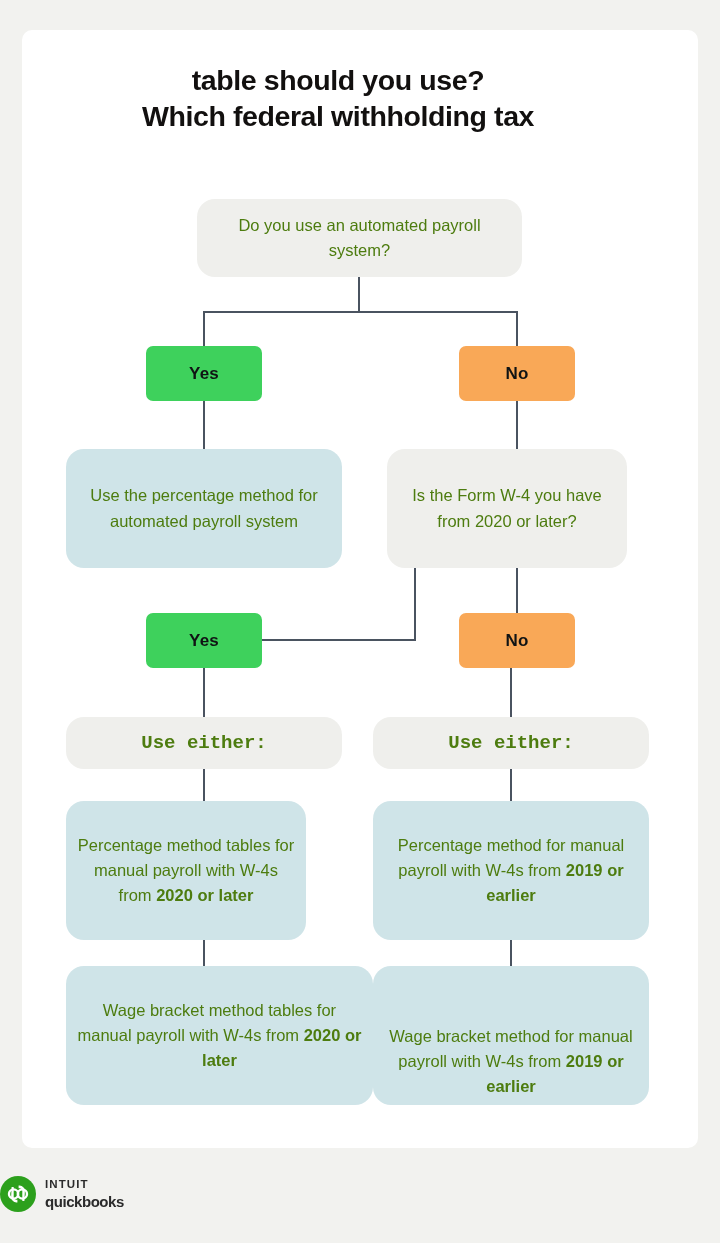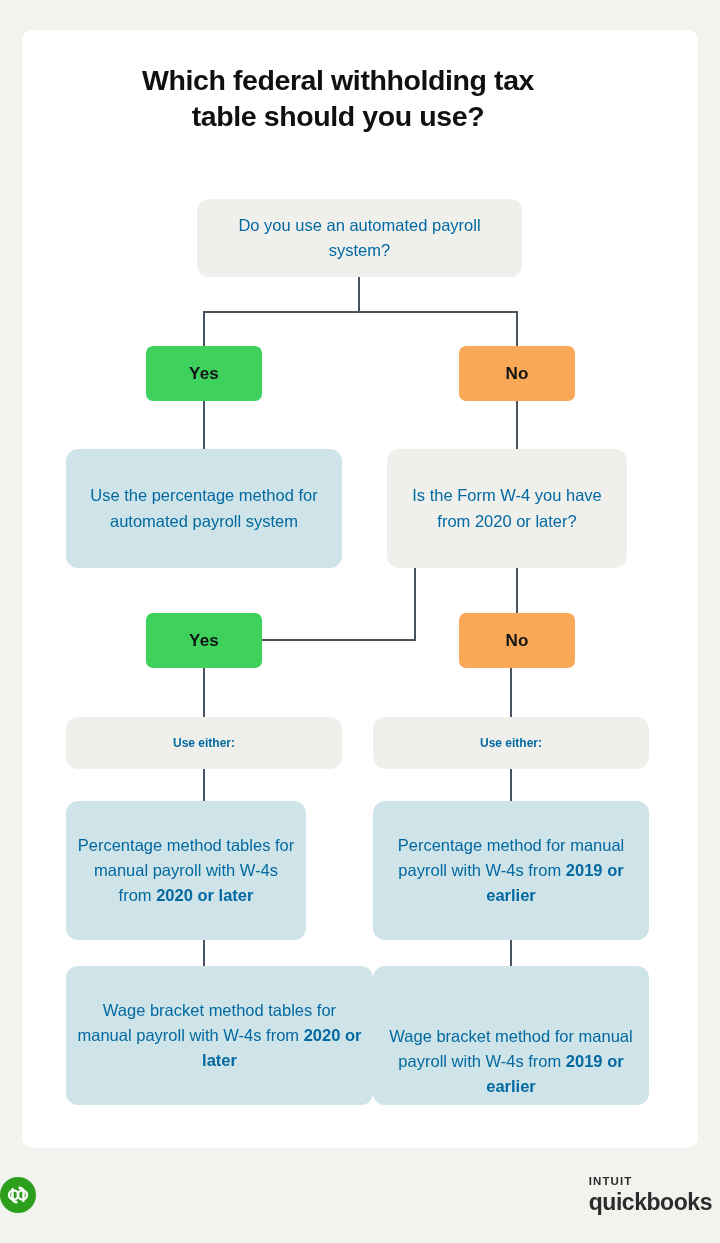--- a/index.html
+++ b/index.html
@@ -49,43 +49,44 @@
     color: #12100f;
   }
 
   
   .node {
     position: absolute;
     display: flex;
     align-items: center;
     justify-content: center;
     text-align: center;
-    border-radius: 12px;
-    color: #0369a1;
+    border-radius: 18px;
+    color: #4d7c0f;
     font-size: 16.5px;
     line-height: 1.52;
     padding: 6px 10px;
   }
 
   .node.gray   { background: #efefec; }
   .node.blue   { background: #cfe4e8; }
 
   .node.pill {
     border-radius: 7px;
     font-weight: 700;
     font-size: 17px;
     color: #101314;
     letter-spacing: 0.2px;
   }
   .node.green  { background: #3ed15c; }
   .node.orange { background: #f9a857; }
 
   .node.either {
     font-weight: 700;
-    font-size: 12px;
+    font-size: 19px;
+    font-family: Liberation Mono, monospace;
   }
 
   .node b { font-weight: 700; }
 
   
   .line {
     position: absolute;
     background: #4a5360;
   }
   .line.v { width: 2px; }
@@ -113,21 +114,21 @@
   #out-r-2     { left: 373px; top: 966px;  width: 276px; height: 139px; align-items: flex-end; }
 
   
   #logo {
     position: absolute;
     left: 0;
     top: 1176px;
     width: 712px;
     display: flex;
     align-items: center;
-    justify-content: space-between;
+    justify-content: flex-start;
     gap: 9px;
   }
   #logo-mark {
     width: 36px;
     height: 36px;
     flex: 0 0 auto;
   }
   #logo-words {
     display: flex;
     flex-direction: column;
@@ -135,36 +136,36 @@
     line-height: 1;
   }
   #logo-intuit {
     font-size: 11.5px;
     font-weight: 700;
     letter-spacing: 1.1px;
     color: #2b2b2b;
     margin-bottom: 3px;
   }
   #logo-qb {
-    font-size: 23px;
+    font-size: 15px;
     font-weight: 700;
     letter-spacing: -0.45px;
     color: #2b2b2b;
   }
 </style>
 </head>
 <body>
 
 <div id="infographic">
 
   <div id="card"></div>
 
   <div id="title">
+    <div>table should you use?</div>
     <div>Which federal withholding tax</div>
-    <div>table should you use?</div>
   </div>
 
   <div class="line v" style="left:358px; top:277px; height:36px;"></div>
 
   <div class="line h" style="left:203px; top:311px; width:314px;"></div>
 
   <div class="line v" style="left:203px; top:311px; height:36px;"></div>
 
   <div class="line v" style="left:516px; top:311px; height:36px;"></div>
 

